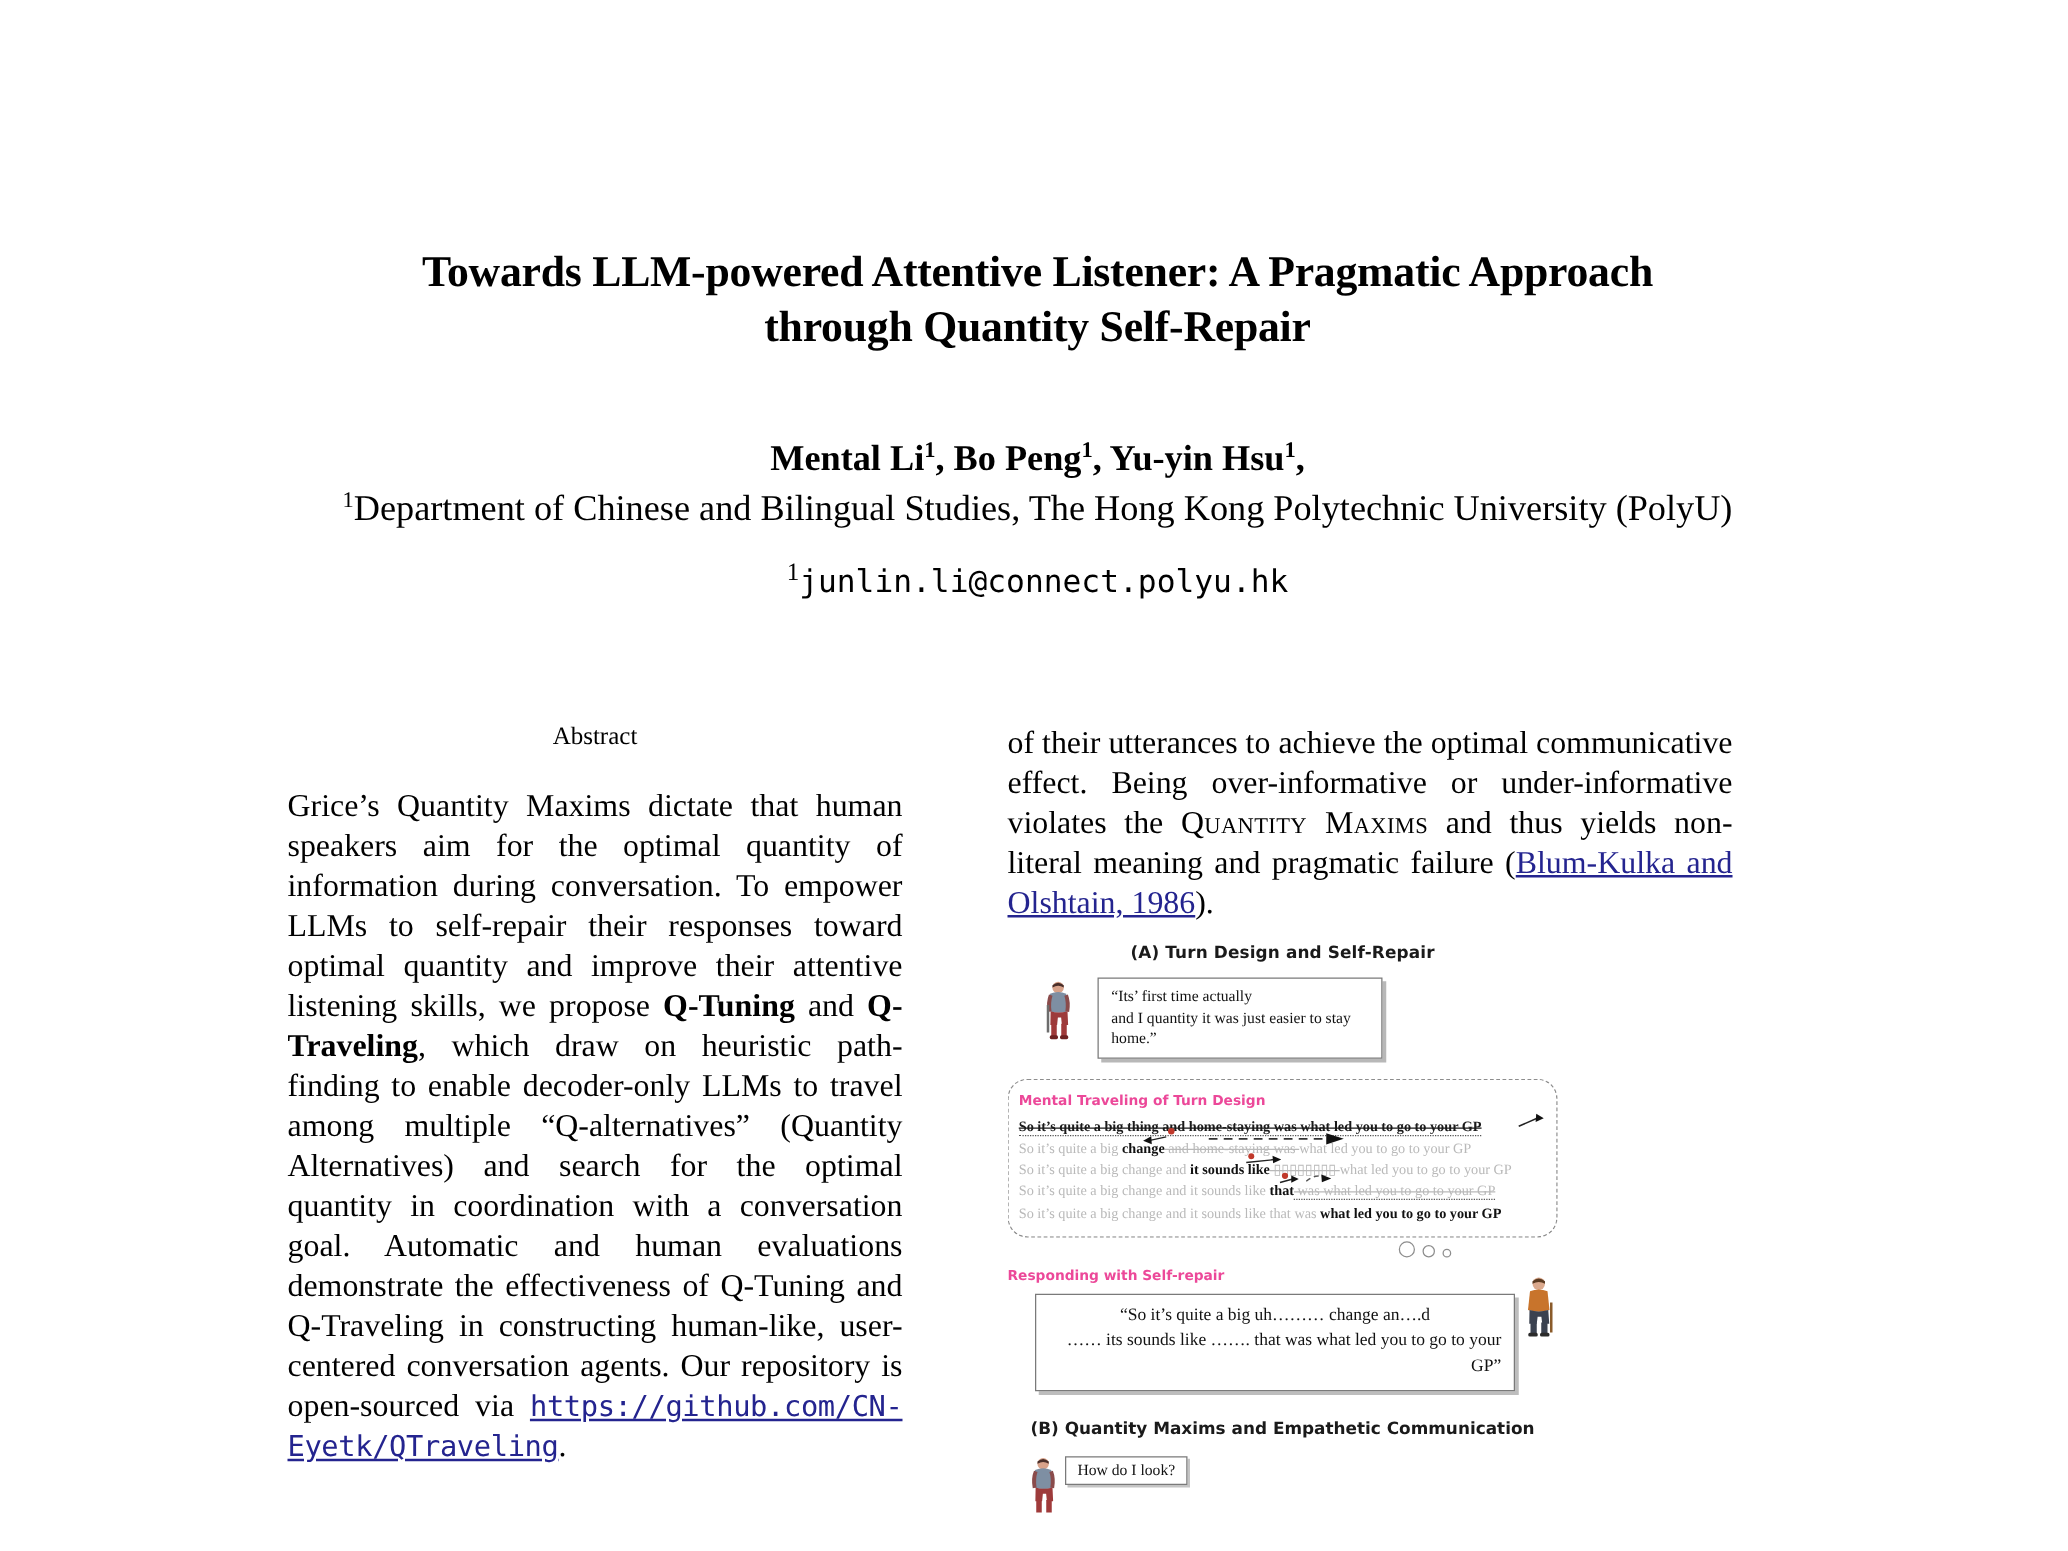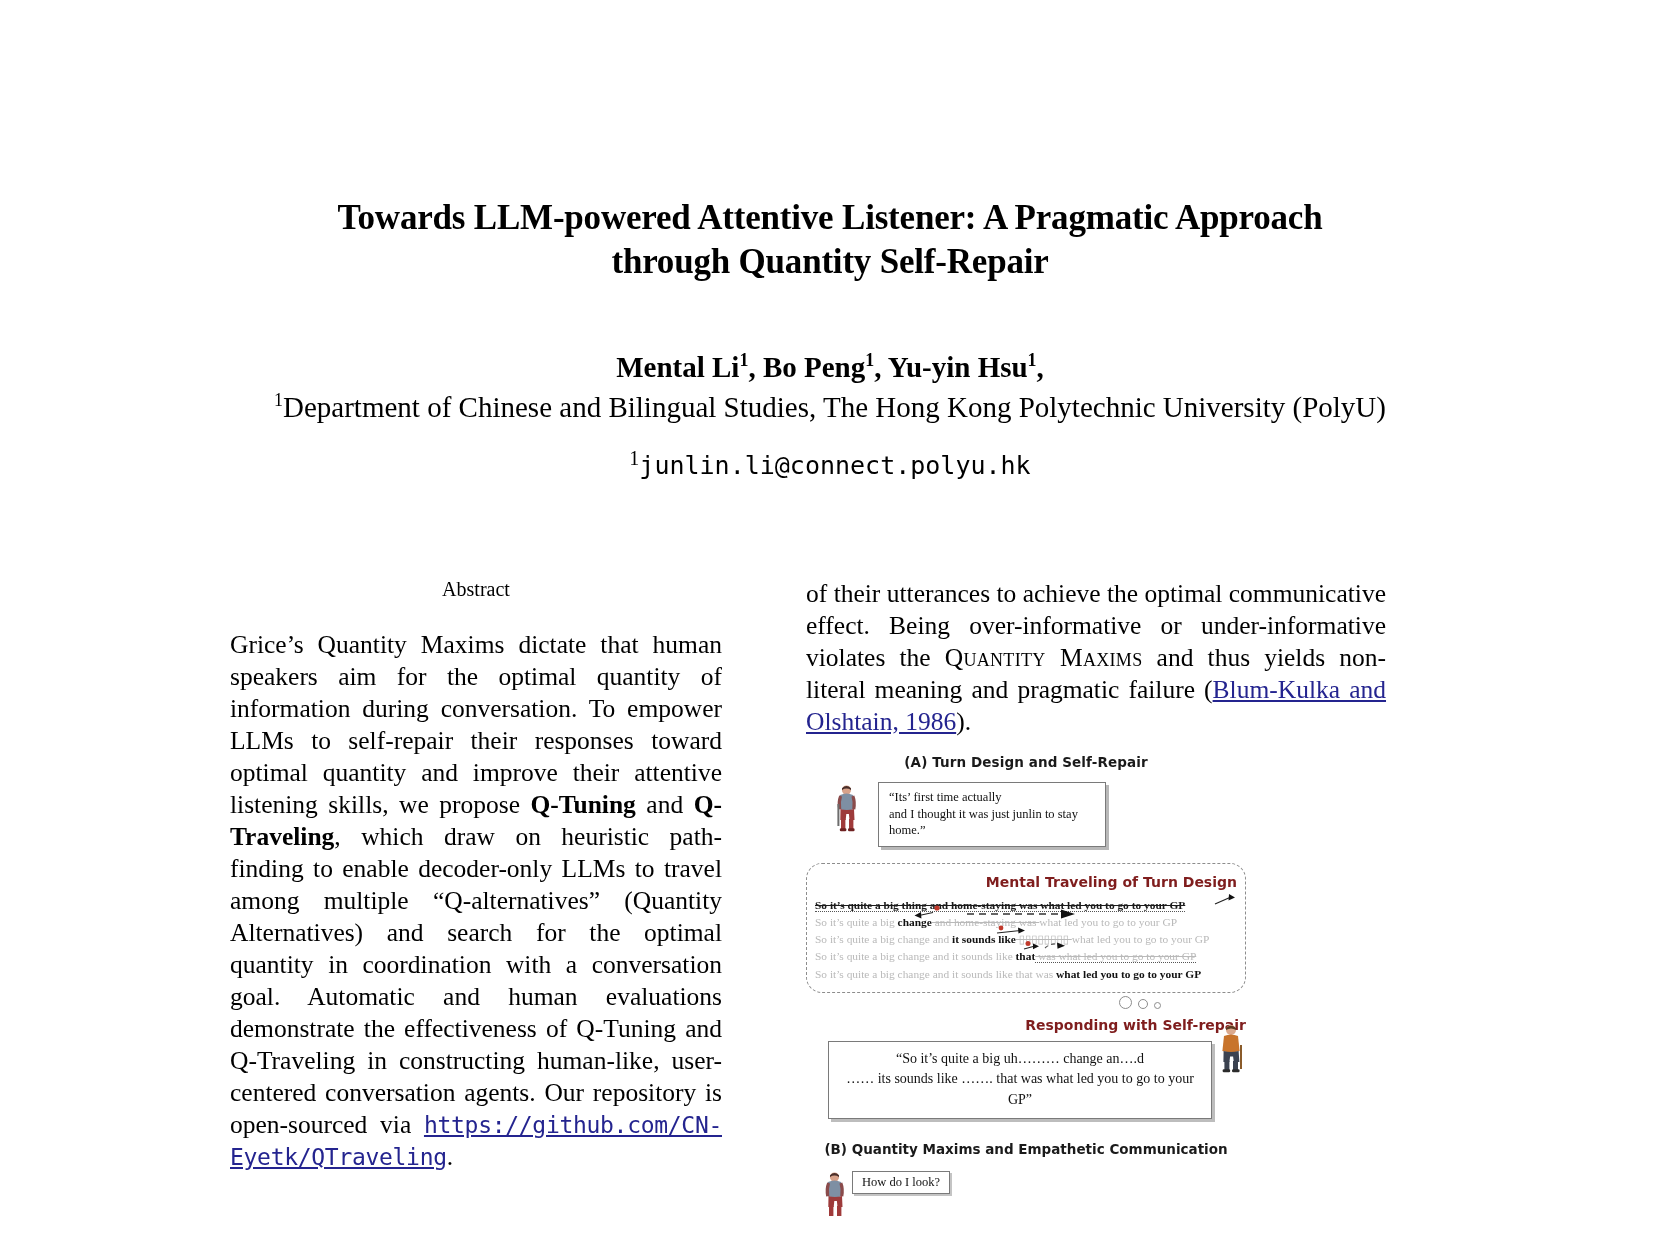--- a/index.html
+++ b/index.html
@@ -118,24 +118,24 @@
     font-family: "DejaVu Sans", "Liberation Sans", sans-serif;
   }
   .fig-caption {
     text-align: center;
     font-size: 13.5px;
     font-weight: bold;
     color: #1a1a1a;
     letter-spacing: 0.1px;
   }
   .fig-sub-caption {
-    text-align: right;
-    font-size: 14px;
+    text-align: left;
+    font-size: 11px;
     font-weight: bold;
-    color: #7f1d1d;
+    color: #ec4899;
   }
 
   .utt-row {
     position: relative;
     margin-top: 12px;
     display: flex;
     align-items: flex-start;
     padding-left: 30px;
   }
   .person {
@@ -207,21 +207,21 @@
     border: 1px solid #7a7a7a;
     box-shadow: 3px 3px 0 #bdbdbd;
     background: #ffffff;
     padding: 7px 10px 8px 10px;
     font-family: "Liberation Serif", serif;
     font-size: 14px;
     line-height: 1.45;
     color: #111;
     text-align: center;
   }
-  .resp-line2 { text-align: center; }
+  .resp-line2 { text-align: right; }
   .person-right {
     position: absolute;
     right: 0px;
     top: 6px;
     width: 30px;
     height: 50px;
   }
   .fig-caption-b {
     margin-top: 22px;
     text-align: center;
@@ -295,21 +295,21 @@
             <path d="M6.5 25 q6 2 13.5 0 l0.5 11 -5 0 -0.6 -6 -2.6 0 -0.6 6 -5.4 0 Z" fill="#9d3b3b"></path>
             <rect x="7" y="35" width="4.4" height="10" fill="#a03a3a"></rect>
             <rect x="15" y="35" width="4.4" height="10" fill="#a03a3a"></rect>
             <rect x="5.8" y="44.2" width="6.6" height="3.1" rx="1.3" fill="#6f2222"></rect>
             <rect x="14" y="44.2" width="6.6" height="3.1" rx="1.3" fill="#6f2222"></rect>
             <rect x="3.4" y="20" width="2" height="22" fill="#6d6d6d"></rect>
           </svg>
         </span>
         <div class="bubble">
           <div>“Its’ first time actually</div>
-          <div>and I thought it was just junlin to stay home.”</div>
+          <div>and I quantity it was just easier to stay home.”</div>
         </div>
       </div>
 
       <div class="mental-box">
         <div class="fig-sub-caption">Mental Traveling of Turn Design</div>
         <div class="mental-rows">
 
           <div class="mrow r0">
             <span class="strike dotted-under">So it’s quite a big thing and home-staying was what led you to go to your GP</span>
             <svg class="arrow-marker" style="right:-2px; top:-4px;" width="26" height="16" viewBox="0 0 26 16">

